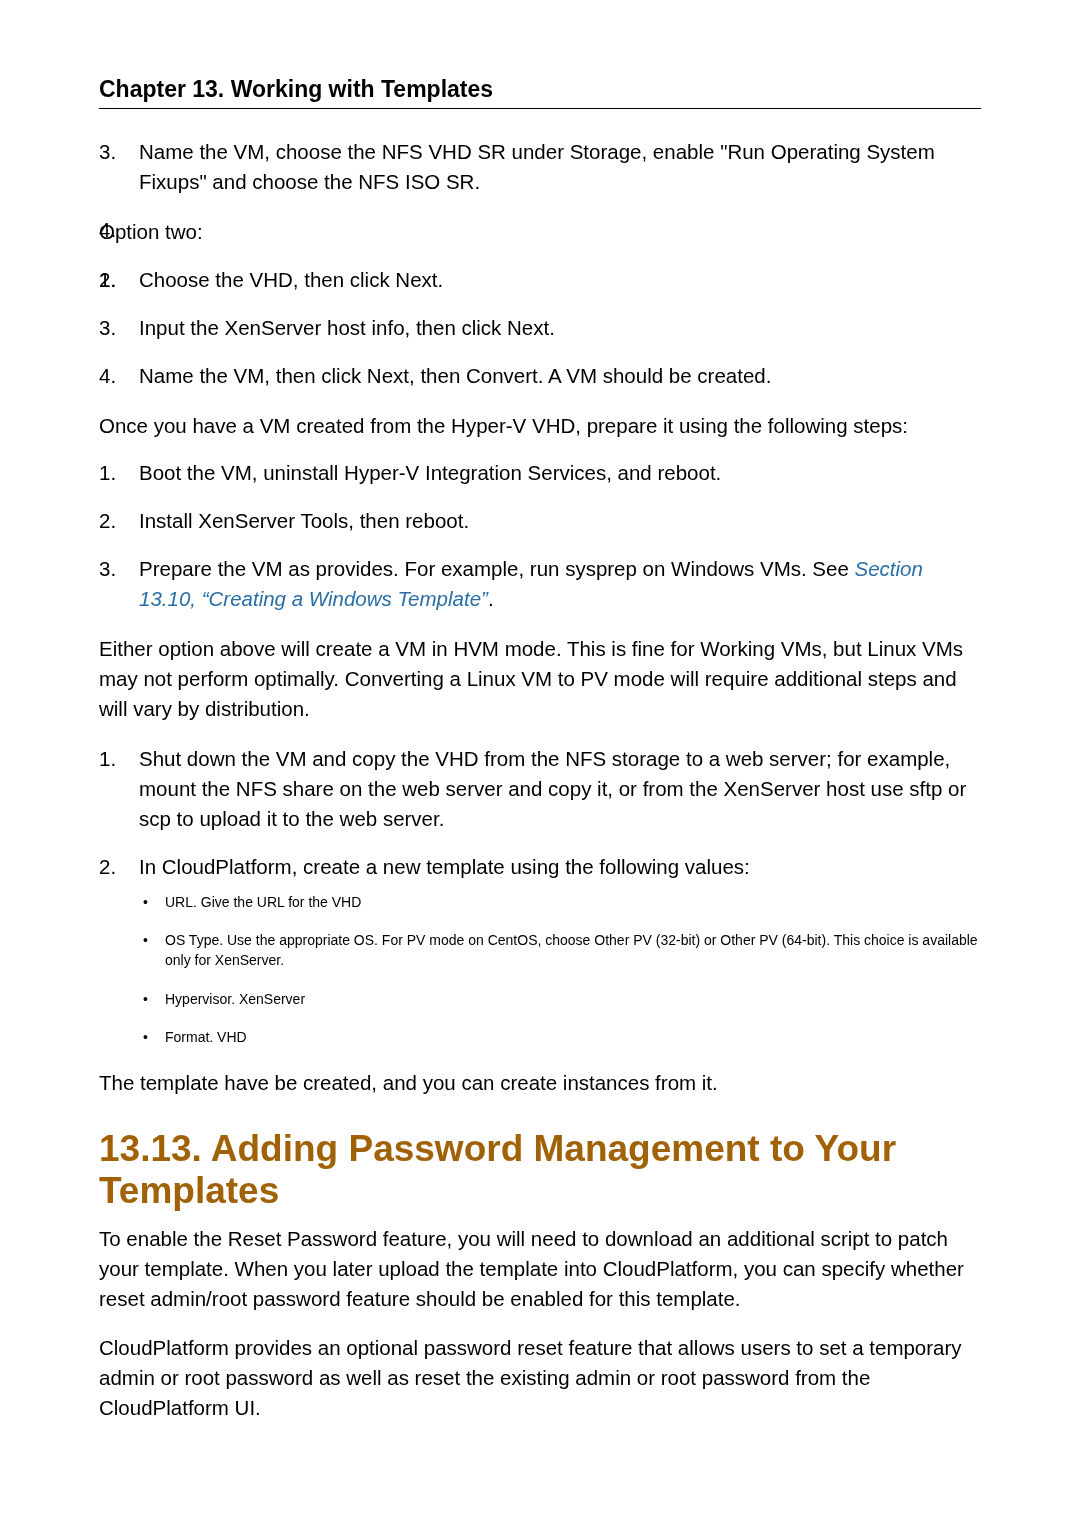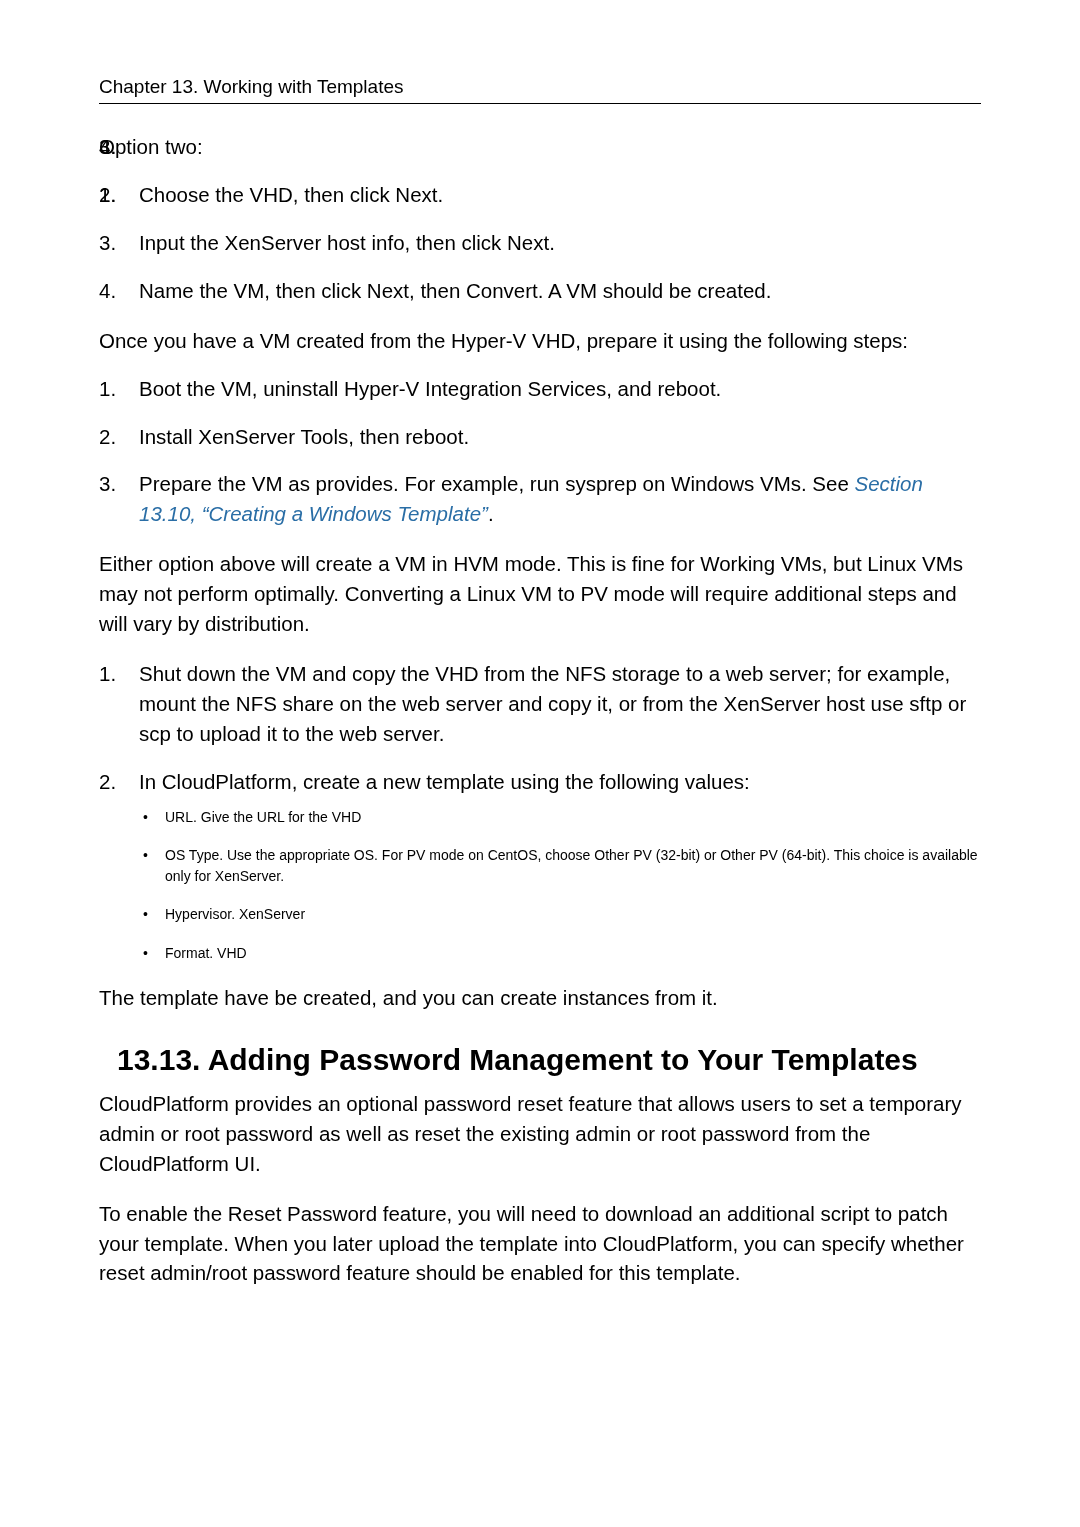--- a/index.html
+++ b/index.html
@@ -12,22 +12,22 @@
     color: #000;
   }
   .page {
     box-sizing: border-box;
     width: 1080px;
     min-height: 1527px;
     padding: 76px 99px 30px 99px;
     position: relative;
   }
   .chap-head {
-    font-weight: normal;
-    font-size: 19px;
+    font-weight: bold;
+    font-size: 23px;
     padding-bottom: 5px;
     border-bottom: 1.6px solid #000;
     margin-bottom: 28px;
   }
   p { margin: 12px 0 20px 0; font-size: 20.5px; line-height: 1.46; }
   .para-tight { margin-bottom: 18px; }
   ol.num {
     list-style: none;
     padding: 0;
     margin: 0 0 20px 0;
@@ -62,36 +62,37 @@
     content: "•";
     position: absolute;
     left: 4px;
     top: 0;
   }
   .link {
     color: #2a6ea6;
     font-style: italic;
   }
   h2.sec {
-    color: #000000;
-    font-size: 30px;
+    color: #a16207;
+    font-size: 37px;
     font-weight: bold;
-    margin: 30px 0 6px 18px;
+    margin: 30px 0 6px 0;
   }
 </style>
 </head>
 <body>
 
 <div class="page">
 
   <div class="chap-head">Chapter 13. Working with Templates</div>
 
   <ol class="num">
     <li>
       <span class="marker">3.</span>
+      <span>Name the VM, choose the NFS VHD SR under Storage, enable "Run Operating System Fixups" and choose the NFS ISO SR.</span>
     </li>
     <li>
       <span class="marker">4.</span>
     </li>
   </ol>
 
   <p class="para-tight">Option two:</p>
 
   <ol class="num">
     <li>
@@ -144,17 +145,17 @@
         <li>Hypervisor. XenServer</li>
         <li>Format. VHD</li>
       </ul>
     </li>
   </ol>
 
   <p>The template have be created, and you can create instances from it.</p>
 
   <h2 class="sec">13.13. Adding Password Management to Your Templates</h2>
 
+  <p>To enable the Reset Password feature, you will need to download an additional script to patch your template. When you later upload the template into CloudPlatform, you can specify whether reset admin/root password feature should be enabled for this template.</p>
+
   <p>CloudPlatform provides an optional password reset feature that allows users to set a temporary admin or root password as well as reset the existing admin or root password from the CloudPlatform UI.</p>
-
-  <p>To enable the Reset Password feature, you will need to download an additional script to patch your template. When you later upload the template into CloudPlatform, you can specify whether reset admin/root password feature should be enabled for this template.</p>
 
 </div>
 
 </body></html>

